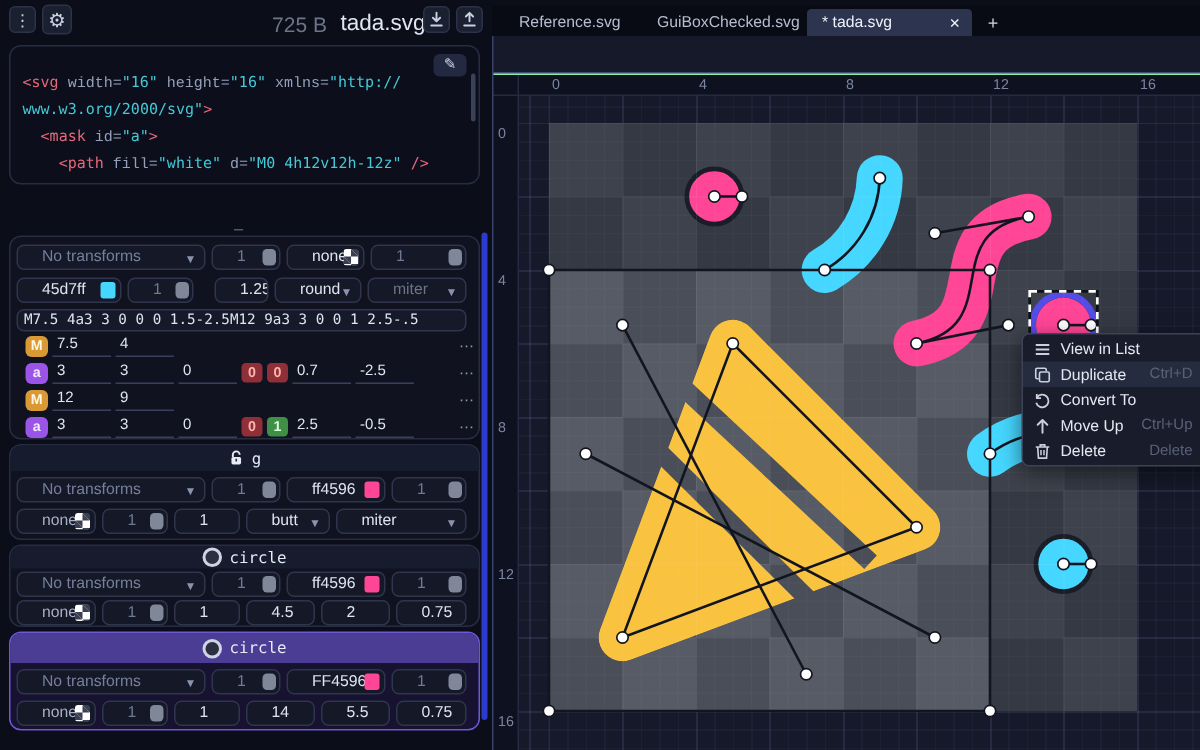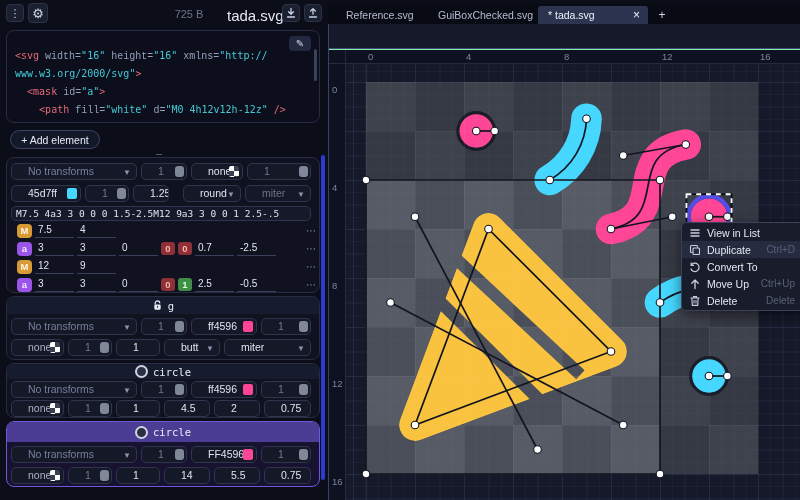--- a/index.html
+++ b/index.html
@@ -71,21 +71,21 @@
 <body>
 
 <div id="sidebar" class="abs">
 
   <div class="abs iconbtn" style="left:6px;top:4px;width:18px;height:18px;font-size:11px;">
       <span>⋮</span>
     </div>
   <div class="abs iconbtn" style="left:28px;top:3px;width:20px;height:20px;font-size:13px;">
       <span>⚙</span>
     </div>
-  <div class="abs dim" style="left:160px;top:8px;width:58px;text-align:center;font-size:11px;">725 B</div>
+  <div class="abs dim" style="left:160px;top:8px;width:58px;text-align:right;font-size:14px;">725 B</div>
   <div class="abs" style="left:227px;top:7px;font-size:15px;color:#e2e6f0;">tada.svg</div>
   <div class="abs iconbtn" style="left:282px;top:4px;width:18px;height:18px;">
     <svg width="12" height="12" viewBox="0 0 12 12">
         <path d="M6 1.5v5.5M3.6 4.8L6 7.2 8.4 4.8M2.5 10h7" stroke="#c9d0e2" stroke-width="1.3" fill="none" stroke-linecap="round" stroke-linejoin="round"></path>
       </svg>
   </div>
   <div class="abs iconbtn" style="left:304px;top:4px;width:18px;height:18px;">
     <svg width="12" height="12" viewBox="0 0 12 12">
         <path d="M6 7.2V1.7M3.6 4L6 1.6 8.4 4M2.5 10h7" stroke="#c9d0e2" stroke-width="1.3" fill="none" stroke-linecap="round" stroke-linejoin="round"></path>
       </svg>
@@ -95,33 +95,31 @@
     <div class="abs" style="right:8px;top:5px;width:22px;height:15px;background:#232941;border-radius:4px;text-align:center;font-size:10px;color:#cdd4e6;line-height:15px;"><span>✎</span></div>
     <div id="code-lines" class="mono">
         <div class="code-line"><span class="tok-tag">&lt;svg</span><span class="tok-attr"> width=</span><span class="tok-str">"16"</span><span class="tok-attr"> height=</span><span class="tok-str">"16"</span><span class="tok-attr"> xmlns=</span><span class="tok-str">"http://</span></div>
         <div class="code-line"><span class="tok-str">www.w3.org/2000/svg"</span><span class="tok-tag">&gt;</span></div>
         <div class="code-line"><span class="tok-plain">  </span><span class="tok-tag">&lt;mask</span><span class="tok-attr"> id=</span><span class="tok-str">"a"</span><span class="tok-tag">&gt;</span></div>
         <div class="code-line"><span class="tok-plain">    </span><span class="tok-tag">&lt;path</span><span class="tok-attr"> fill=</span><span class="tok-str">"white"</span><span class="tok-attr"> d=</span><span class="tok-str">"M0 4h12v12h-12z"</span><span class="tok-tag"> /&gt;</span></div>
       </div>
     <div class="abs" style="right:2px;top:18px;width:3px;height:32px;background:#3a4258;border-radius:2px;"></div>
   </div>
 
-  <div class="abs" style="left:10px;top:130px;width:90px;height:19px;background:#141929;border:1px solid #3c4464;border-radius:10px;
-       font-size:10.5px;display:flex;align-items:center;justify-content:center;color:#e8ecf6;box-sizing:border-box;">+ Add element</div>
   <div class="abs" style="left:156px;top:147px;color:#6a7184;font-size:11px;">–</div>
 
   <div class="abs panel" style="left:6px;top:157px;width:314px;height:136px;">
     <div class="ctrl" style="left:4px;top:5px;width:126px;color:#76809c;"><span>No transforms</span><span class="caret">▼</span></div>
     <div class="ctrl" style="left:134px;top:5px;width:46px;color:#6f7a94;"><span>1</span><span class="knob"></span></div>
     <div class="ctrl" style="left:184px;top:5px;width:52px;"><span>none</span><span class="swatch chkswatch"></span></div>
     <div class="ctrl" style="left:240px;top:5px;width:64px;color:#6f7a94;"><span>1</span><span class="knob"></span></div>
 
     <div class="ctrl" style="left:4px;top:27px;width:70px;"><span>45d7ff</span><span class="swatch" style="background:#45d7ff;"></span></div>
     <div class="ctrl" style="left:78px;top:27px;width:44px;color:#6f7a94;"><span>1</span><span class="knob"></span></div>
-    <div class="ctrl" style="left:126px;top:27px;width:36px;"><span>1.25</span></div>
+    <div class="ctrl" style="left:136px;top:27px;width:36px;"><span>1.25</span></div>
     <div class="ctrl" style="left:176px;top:27px;width:58px;"><span>round</span><span class="caret">▼</span></div>
     <div class="ctrl" style="left:238px;top:27px;width:66px;color:#6b7488;"><span>miter</span><span class="caret">▼</span></div>
 
     <div class="ctrl mono" style="left:4px;top:48px;width:300px;height:15px;font-size:9.5px;line-height:13px;padding-left:4px;background:#151929;">M7.5 4a3 3 0 0 0 1.5-2.5M12 9a3 3 0 0 1 2.5-.5</div>
 
     <div id="cmd-rows">
         <div class="cmd-row" style="top: 65px;">
           <span class="badge M">M</span>
           <span class="cfield">7.5</span>
           <span class="cfield">4</span>

